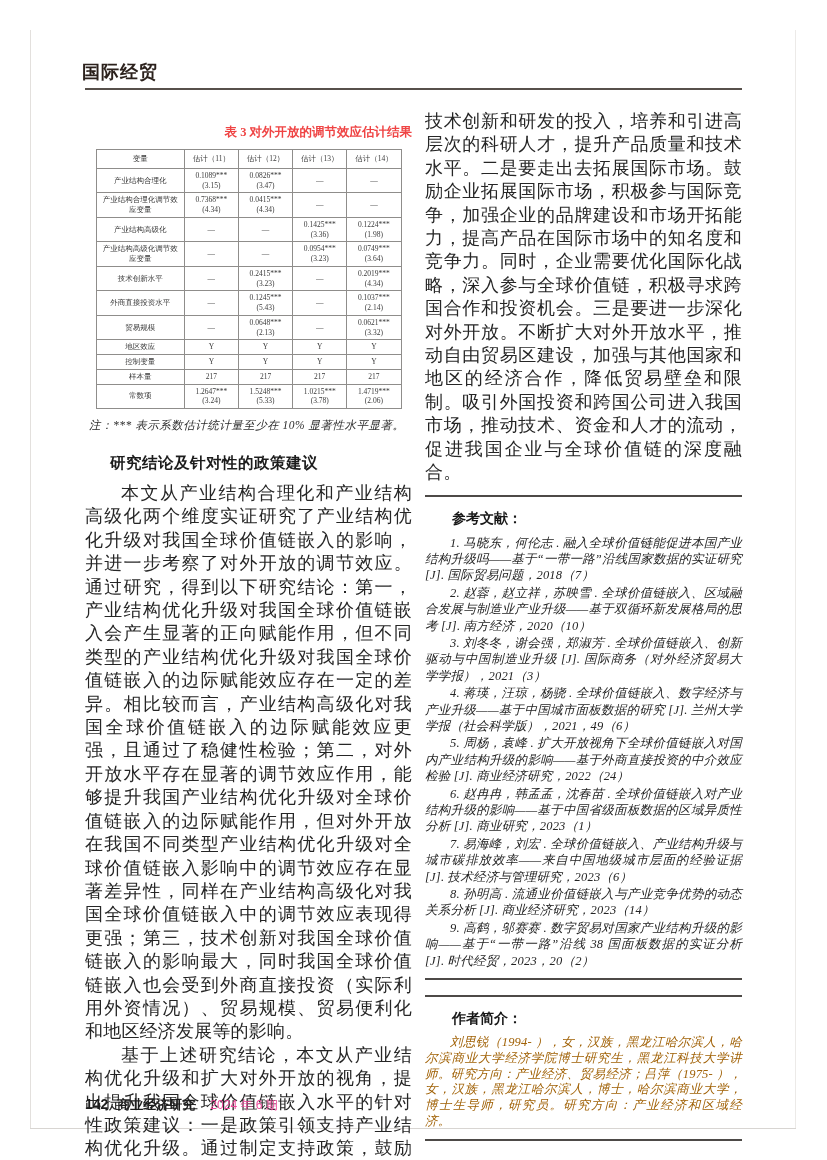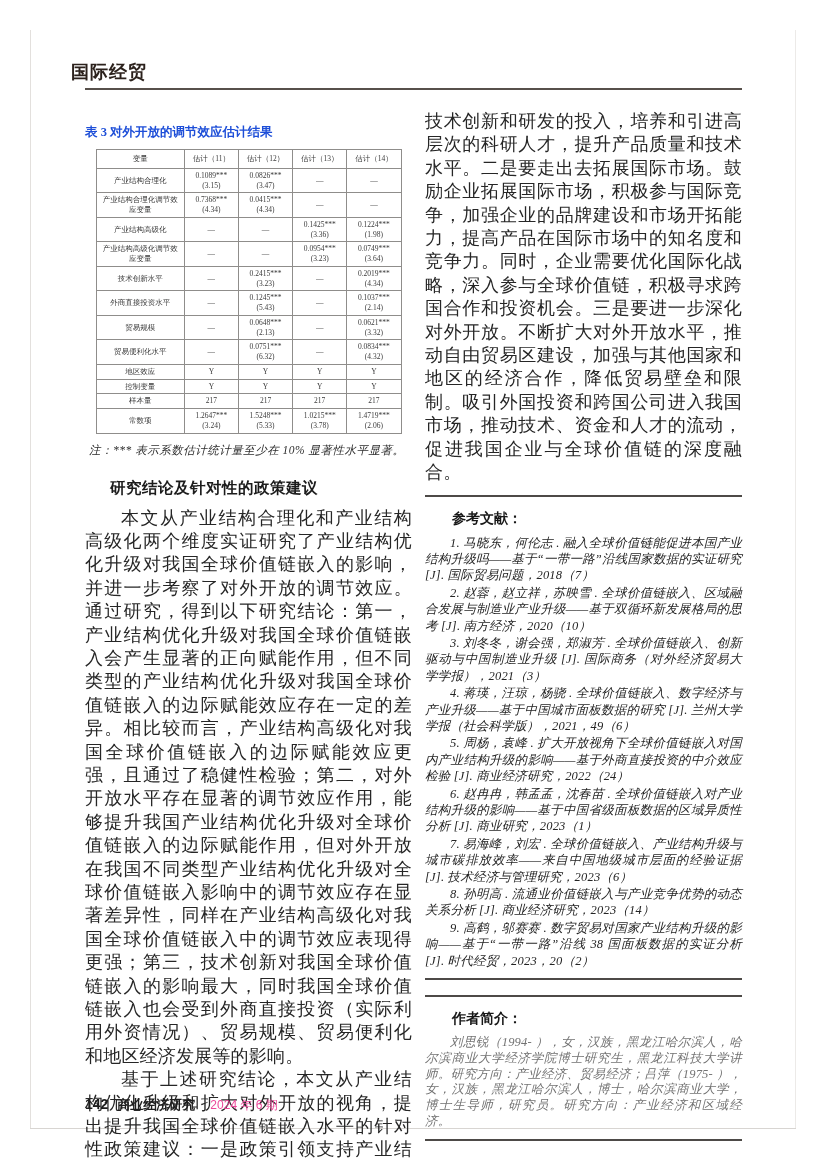--- a/index.html
+++ b/index.html
@@ -3,28 +3,28 @@
 <meta charset="utf-8">
 <style>
   html,body{margin:0;padding:0;background:#ffffff;}
   .page{position:relative;width:827px;height:1160px;background:#ffffff;overflow:hidden;
         font-family:"Liberation Serif","DejaVu Serif",serif;color:#262626;}
   
   .edge-left{position:absolute;left:30px;top:30px;width:1px;height:1098px;background:#e3e0dd;}
   .edge-right{position:absolute;left:795px;top:30px;width:1px;height:1098px;background:#eceae8;}
   .edge-bottom{position:absolute;left:30px;top:1128px;width:766px;height:1px;background:#d8d5d2;}
 
-  .header-label{position:absolute;left:71px;top:60px;font-family:"Liberation Sans","DejaVu Sans",sans-serif;
+  .header-label{position:absolute;left:82px;top:60px;font-family:"Liberation Sans","DejaVu Sans",sans-serif;
         font-weight:bold;font-size:18px;color:#2b211c;letter-spacing:1px;}
   .header-rule{position:absolute;left:85px;top:88px;width:657px;height:2px;background:#57504b;}
 
   .col-left{position:absolute;left:85px;top:118px;width:327px;}
   .col-right{position:absolute;left:425px;top:110px;width:317px;}
 
-  .tbl-title{font-weight:bold;font-size:12.5px;text-align:left;margin:6px 0 8px 0;color:#1d4ed8;}
+  .tbl-title{font-weight:bold;font-size:12.5px;text-align:right;margin:6px 0 8px 0;color:#ef4444;}
   table.est{border-collapse:collapse;margin:7px auto;width:306px;table-layout:fixed;}
   table.est th,table.est td{border:1px solid #8f8d8b;font-size:7.5px;line-height:1.3;
         text-align:center;vertical-align:middle;padding:2px 1px;color:#3a3a3a;font-weight:normal;}
   table.est th{padding:4px 1px;}
   table.est td.var{padding:2px 3px;}
   col.c-var{width:88px;}
   col.c-est{width:54px;}
   .tbl-note{font-size:11.5px;margin:9px 0 0 4px;color:#2e2e2e;letter-spacing:0.5px;font-style:italic;}
 
   .sec-heading{font-family:Liberation Sans, sans-serif;font-weight:bold;
@@ -34,21 +34,21 @@
   .body-p.no-indent{text-indent:0;}
 
   .ref-rule{height:2px;background:#4d4a47;margin-top:10px;}
   .ref-heading,.bio-heading{font-family:"Liberation Sans","DejaVu Sans",sans-serif;font-weight:bold;
         font-size:14px;color:#171717;margin:13px 0 7px 27px;}
   .ref-item{font-size:12.5px;line-height:16.4px;text-align:justify;margin:0 0 1px 0;
         text-indent:2em;color:#242424;font-style:italic;letter-spacing:0.2px;}
   .double-rule-a{height:2px;background:#4d4a47;margin-top:9px;}
   .double-rule-b{height:2px;background:#4d4a47;margin-top:15px;}
   .bio-text{font-size:12.5px;line-height:15.8px;text-align:justify;margin:0;
-        text-indent:2em;color:#737373;font-style:italic;letter-spacing:0.2px;}
+        text-indent:2em;color:#a16207;font-style:italic;letter-spacing:0.2px;}
   .close-rule{height:2px;background:#4d4a47;margin-top:9px;}
 
   .footer{position:absolute;left:85px;top:1096px;font-family:"Liberation Sans","DejaVu Sans",sans-serif;
         font-size:12.5px;color:#1d1d1d;}
   .footer .pgnum{font-weight:bold;font-size:14px;margin-right:9px;}
   .footer .journal{font-weight:bold;font-size:13px;margin-right:15px;}
   .footer .issue{font-size:12px;color:#ec4899;}
 </style>
 </head>
 <body>
@@ -192,37 +192,20 @@
               <td>
                 <div>0.0648***</div>
                 <div>(2.13)</div>
               </td>
               <td>
                 <div>—</div>
               </td>
               <td>
                 <div>0.0621***</div>
                 <div>(3.32)</div>
-              </td>
-            </tr>
-            <tr>
-              <td class="var">贸易便利化水平</td>
-              <td>
-                <div>—</div>
-              </td>
-              <td>
-                <div>0.0751***</div>
-                <div>(6.32)</div>
-              </td>
-              <td>
-                <div>—</div>
-              </td>
-              <td>
-                <div>0.0834***</div>
-                <div>(4.32)</div>
               </td>
             </tr>
             <tr>
               <td class="var">地区效应</td>
               <td>
                 <div>Y</div>
               </td>
               <td>
                 <div>Y</div>
               </td>

